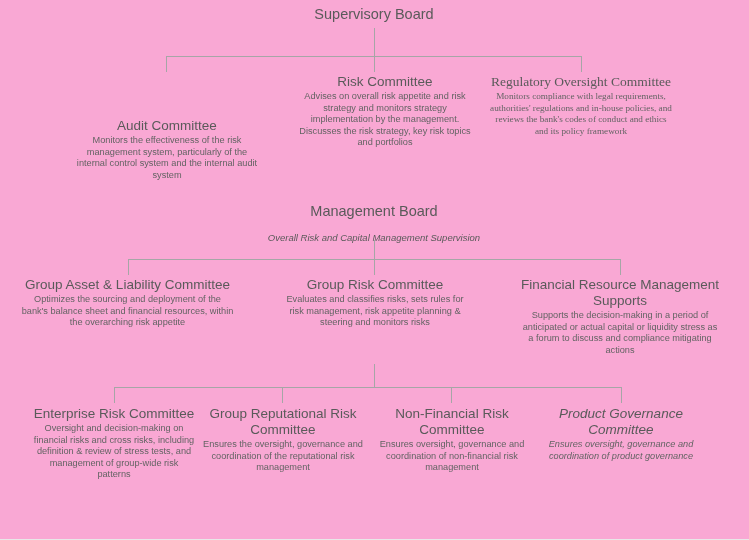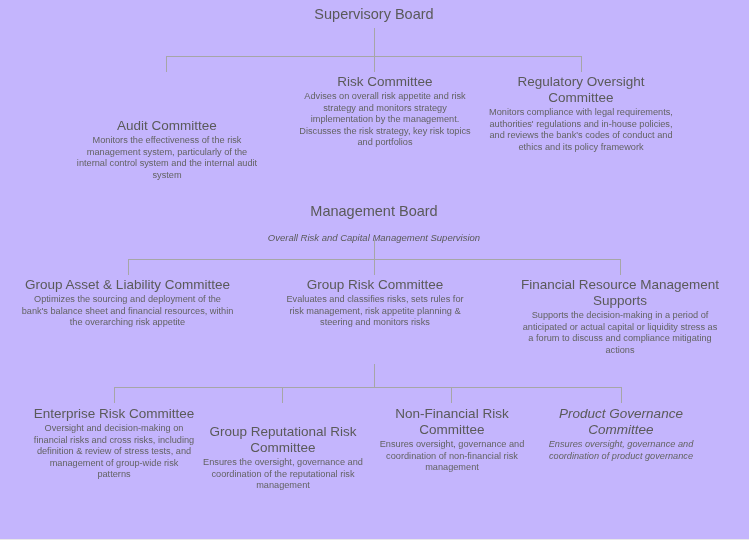--- a/index.html
+++ b/index.html
@@ -9,21 +9,21 @@
     background: #ffffff;
   }
   body {
     font-family: "Liberation Sans", sans-serif;
     color: #595959;
   }
   #chart {
     position: relative;
     width: 749px;
     height: 540px;
-    background: #c4b5fd;
+    background: #f9a8d4;
     overflow: hidden;
     border-bottom: 1px solid #e8e8e8;
     box-sizing: border-box;
   }
 
   
   .node {
     position: absolute;
     text-align: center;
     box-sizing: border-box;
@@ -84,21 +84,21 @@
   <div class="node" style="left:76px; top:74px; width:182px;margin-top:44px;">
     <div class="node-title">Audit Committee</div>
     <div class="node-desc">Monitors the effectiveness of the risk management system, particularly of the internal control system and the internal audit system</div>
   </div>
 
   <div class="node" style="left:285px; top:74px; width:178px;margin-left:11px;">
     <div class="node-title">Risk Committee</div>
     <div class="node-desc">Advises on overall risk appetite and risk strategy and monitors strategy implementation by the management. Discusses the risk strategy, key risk topics and portfolios</div>
   </div>
 
-  <div class="node" style="left:489px; top:74px; width:184px;">
+  <div class="node" style="left:489px; top:74px; width:184px;font-family:Liberation Serif, serif;">
     <div class="node-title">Regulatory Oversight Committee</div>
     <div class="node-desc">Monitors compliance with legal requirements, authorities' regulations and in-house policies, and reviews the bank's codes of conduct and ethics and its policy framework</div>
   </div>
 
   <div class="node" style="left:224px; top:203px; width:300px;">
     <div class="node-title big">Management Board</div>
     <div class="node-sub">Overall Risk and Capital Management Supervision</div>
   </div>
 
   <div class="ln-v" style="left:374px; top:240px; height:19px;"></div>
@@ -127,21 +127,21 @@
   <div class="ln-v" style="left:114px; top:387px; height:16px;"></div>
   <div class="ln-v" style="left:282px; top:387px; height:16px;"></div>
   <div class="ln-v" style="left:451px; top:387px; height:16px;"></div>
   <div class="ln-v" style="left:621px; top:387px; height:16px;"></div>
 
   <div class="node" style="left:33px; top:406px; width:162px;">
     <div class="node-title">Enterprise Risk Committee</div>
     <div class="node-desc">Oversight and decision-making on financial risks and cross risks, including definition &amp; review of stress tests, and management of group-wide risk patterns</div>
   </div>
 
-  <div class="node" style="left:202px; top:424px; width:162px;">
+  <div class="node" style="left:202px; top:406px; width:162px;">
     <div class="node-title">Group Reputational Risk Committee</div>
     <div class="node-desc">Ensures the oversight, governance and coordination of the reputational risk management</div>
   </div>
 
   <div class="node" style="left:373px; top:406px; width:158px;">
     <div class="node-title">Non-Financial Risk Committee</div>
     <div class="node-desc">Ensures oversight, governance and coordination of non-financial risk management</div>
   </div>
 
   <div class="node" style="left:543px; top:406px; width:156px;font-style:italic;">

